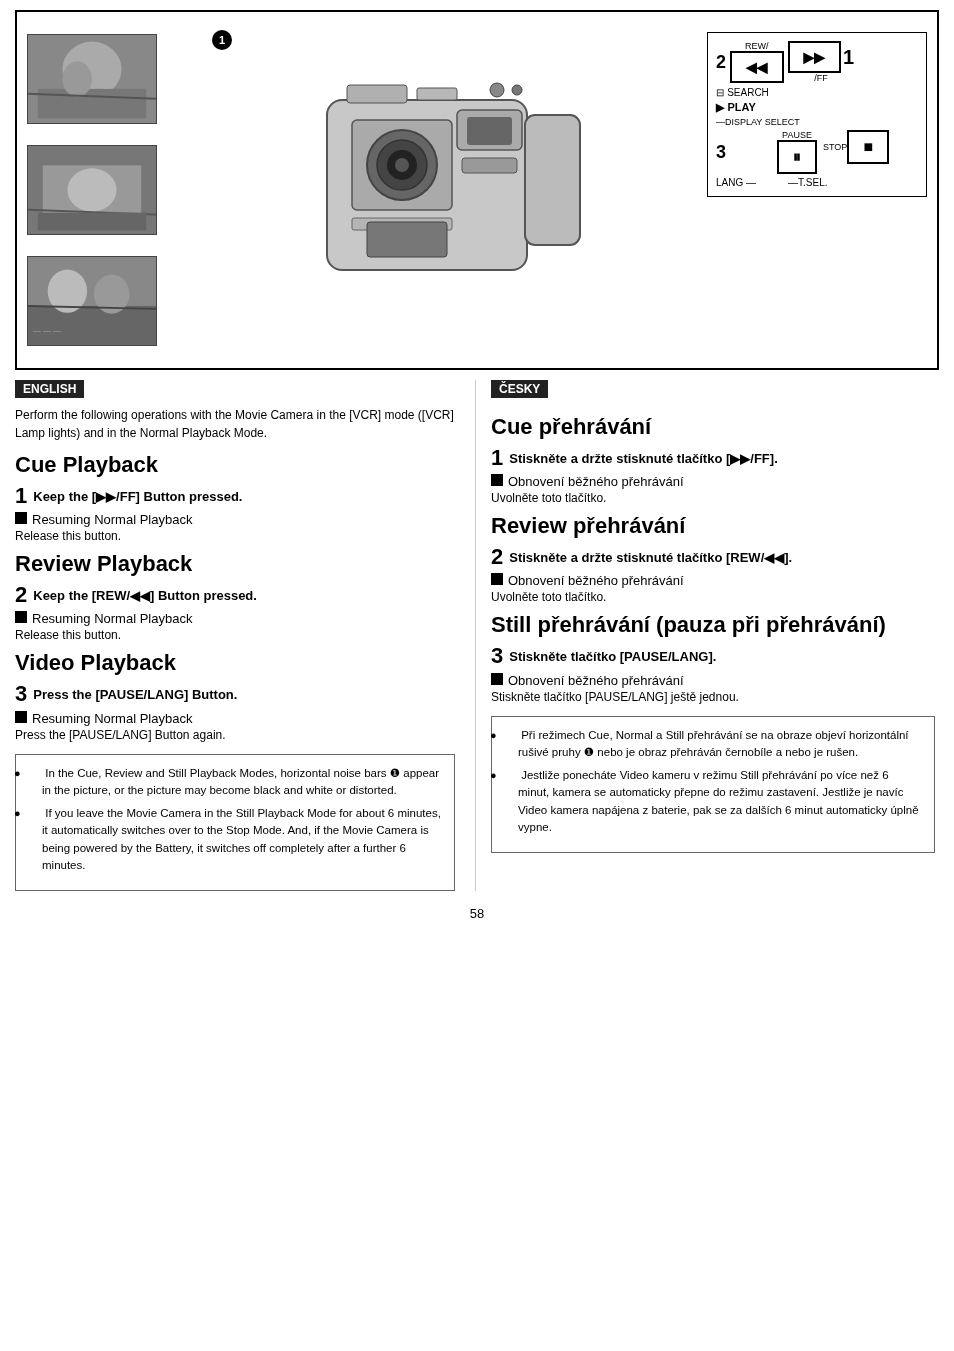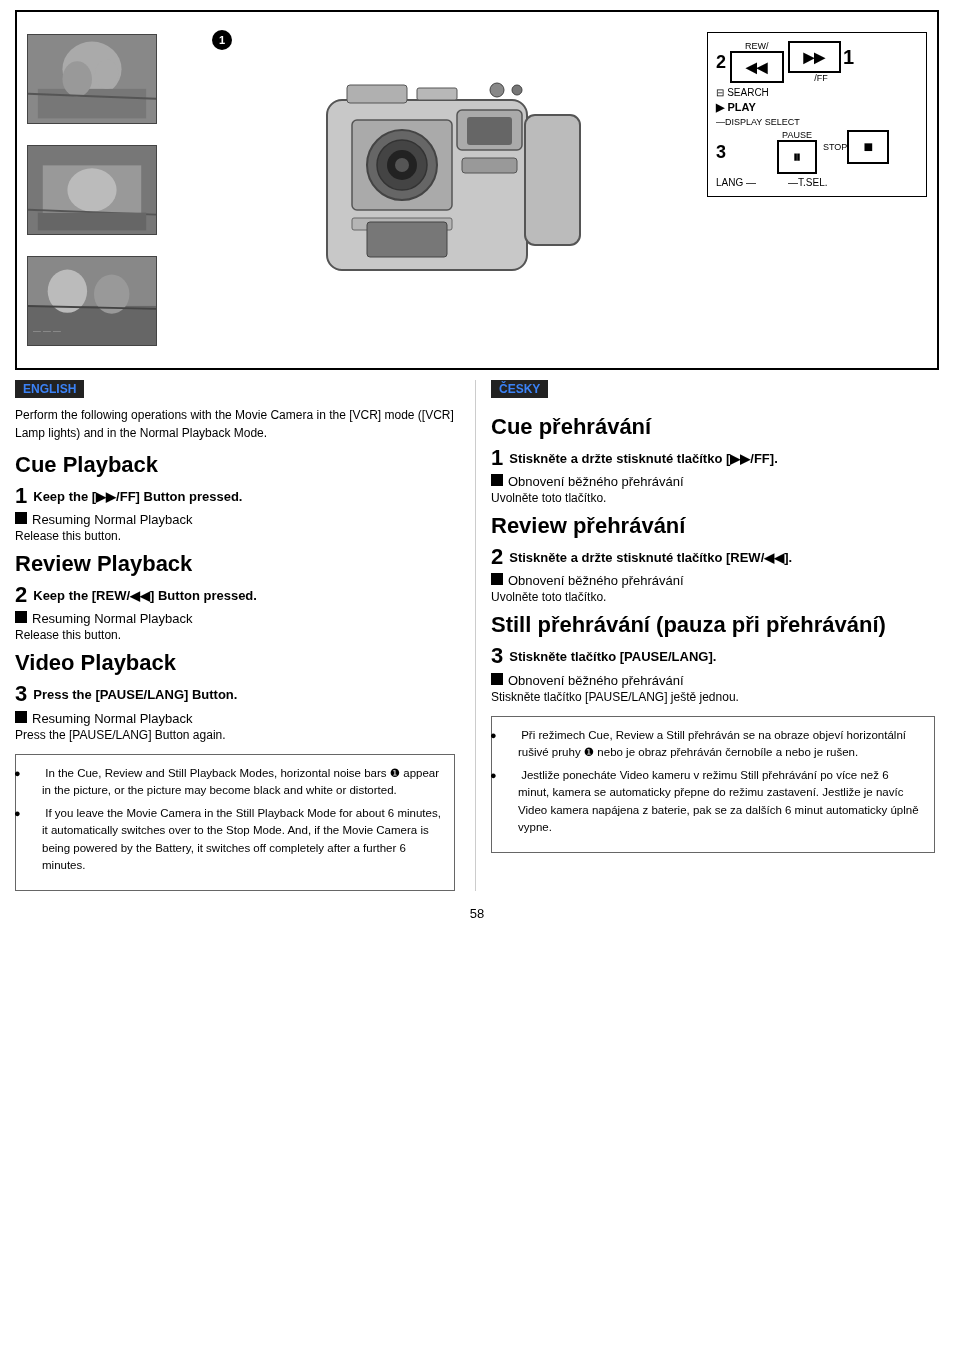--- a/index.html
+++ b/index.html
@@ -140,21 +140,21 @@
 
     .right-column {
       width: 460px;
       padding-left: 15px;
       border-left: 1px solid #ccc;
     }
 
     
     .section-header {
       background: #222;
-      color: #3b82f6;
+      color: #ffffff;
       padding: 2px 8px;
       font-size: 12px;
       font-weight: bold;
       display: inline-block;
       margin-bottom: 8px;
     }
 
     .intro-text {
       font-size: 12px;
       line-height: 1.5;
@@ -473,21 +473,21 @@
     <div class="sub-heading">
       <span class="black-square"></span>
       <span>Obnovení běžného přehrávání</span>
     </div>
     <p class="sub-text">Stiskněte tlačítko [PAUSE/LANG] ještě jednou.</p>
 
     
     <div class="notes-box">
       <p>
         <span class="bullet-circle">●</span>
-        <span>Při režimech Cue, Review a Still přehráván se na obraze objeví horizontální rušivé pruhy ❶ nebo je obraz přehráván černobíle a nebo je rušen.</span>
+        <span>Při režimech Cue, Normal a Still přehrávání se na obraze objeví horizontální rušivé pruhy ❶ nebo je obraz přehráván černobíle a nebo je rušen.</span>
       </p>
       <p>
         <span class="bullet-circle">●</span>
         <span>Jestliže ponecháte Video kameru v režimu Still přehrávání po více než 6 minut, kamera se automaticky přepne do režimu zastavení. Jestliže je navíc Video kamera napájena z baterie, pak se za dalších 6 minut automaticky úplně vypne.</span>
       </p>
     </div>
   </div>
 </div>
 
 <div class="page-number">58</div>

